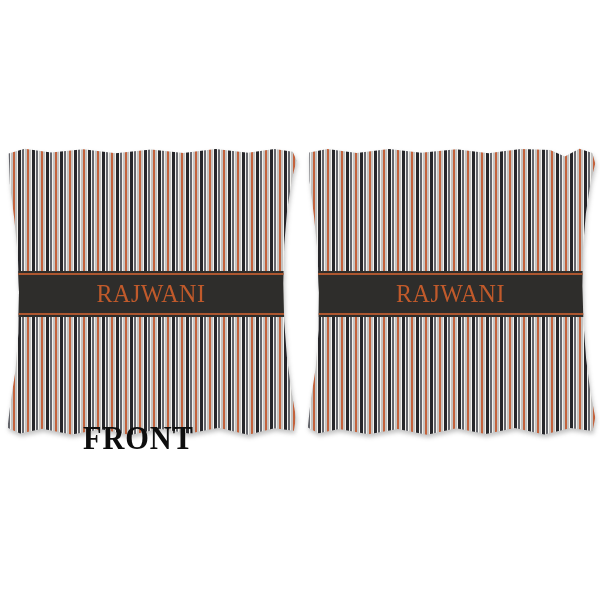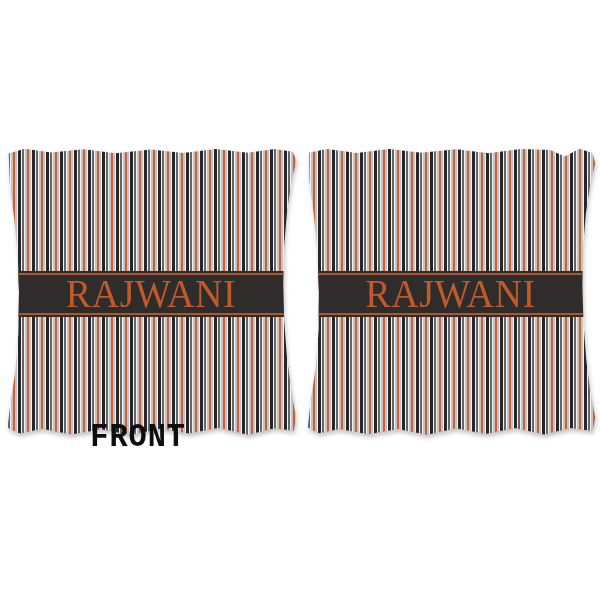--- a/index.html
+++ b/index.html
@@ -82,39 +82,39 @@
   .name-band::after  { bottom: 2px; }
 
   .band-text {
     position: absolute;
     left: 0; right: 0;
     top: 0;
     height: 44px;
     line-height: 44px;
     text-align: center;
     font-family: "Liberation Serif", serif;
-    font-size: 38px;
+    font-size: 24px;
     letter-spacing: 0.5px;
     color: var(--band-text);
   }
   .band-text span {
     display: inline-block;
     transform: scaleY(1.08);
   }
 
   .caption {
     position: absolute;
     top: 418px;
     height: 40px;
     line-height: 40px;
     text-align: center;
     font-weight: bold;
     font-size: 33px;
     color: var(--caption-color);
-    font-family: Liberation Mono, monospace;
+    font-family: Liberation Serif, serif;
   }
   .caption.front { left: 4px;   width: 294px; }
   .caption.back  { left: 304px; width: 293px; }
   .caption span { display: inline-block; transform: scaleX(0.92); letter-spacing: 1px; }
   .caption.front span { transform: scaleX(0.92) translateX(-14px); }
   .caption.back  span { transform: scaleX(0.92) translateX(5px); }
 </style>
 </head>
 <body>
 

